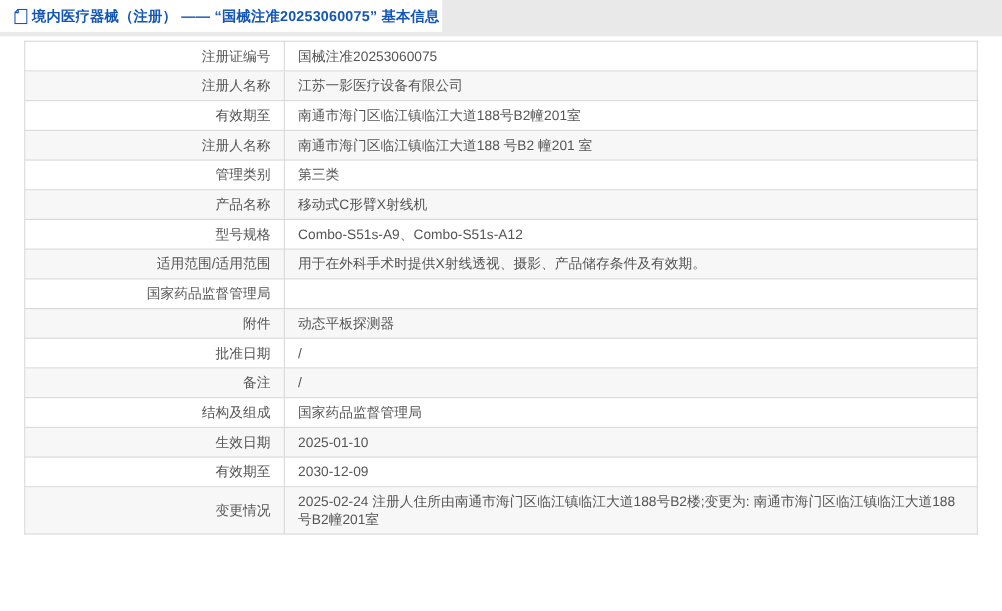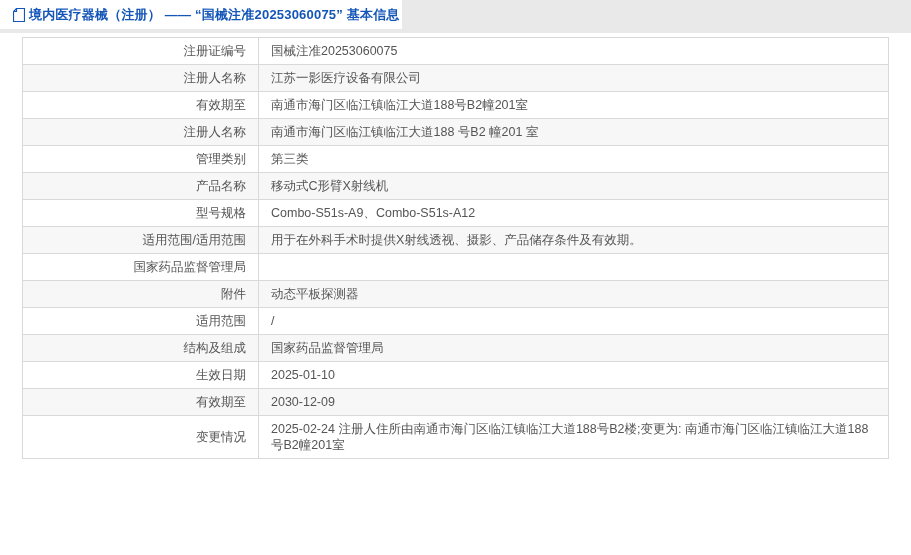--- a/index.html
+++ b/index.html
@@ -180,27 +180,36 @@
       <span>附件</span>
     </td>
     <td class="value-cell">
       <span>动态平板探测器</span>
     </td>
   </tr>
 
   <tr class="row">
     <td class="label-cell">
       
-      <span>适用范围</span>
+      <span>批准日期</span>
     </td>
     <td class="value-cell">
       <span>/</span>
     </td>
   </tr>
 
+  <tr class="row">
+    <td class="label-cell">
+      
+      <span>备注</span>
+    </td>
+    <td class="value-cell">
+      <span>/</span>
+    </td>
+  </tr>
 
   <tr class="row">
     <td class="label-cell">
       
       <span>结构及组成</span>
     </td>
     <td class="value-cell">
       <span>国家药品监督管理局</span>
     </td>
   </tr>

